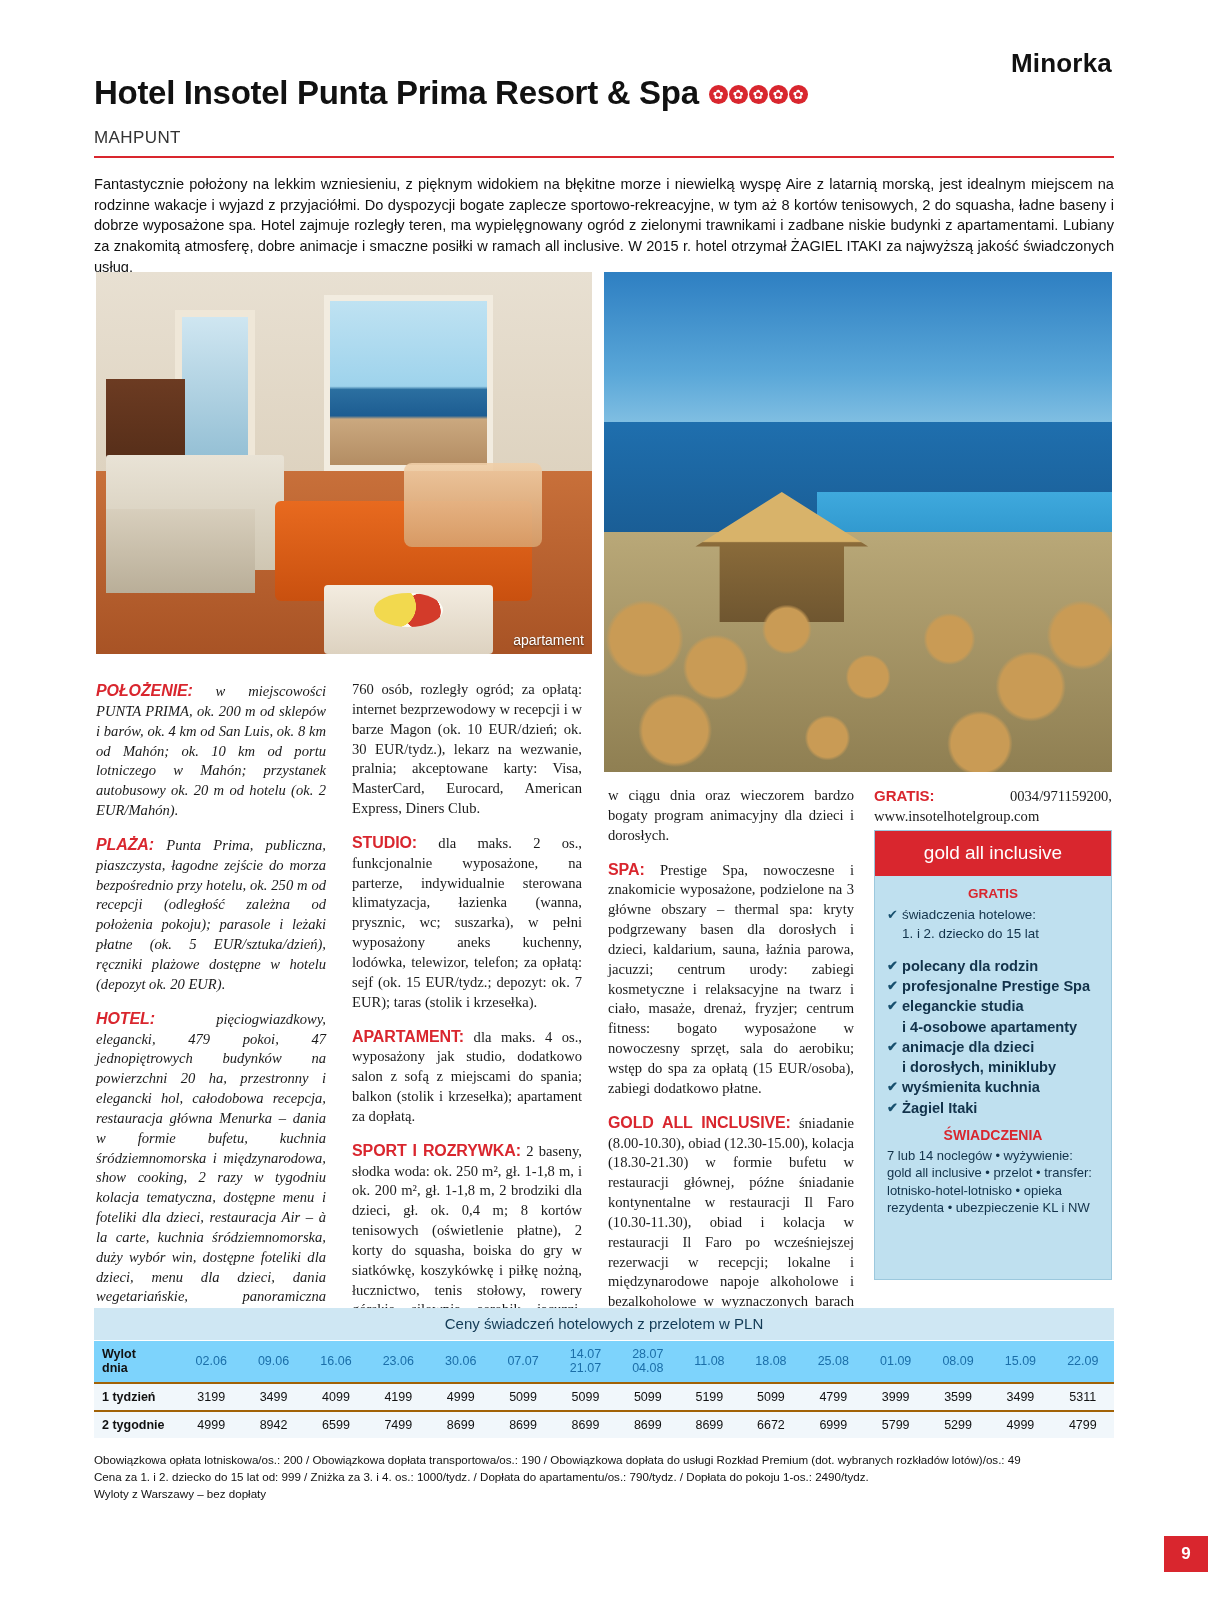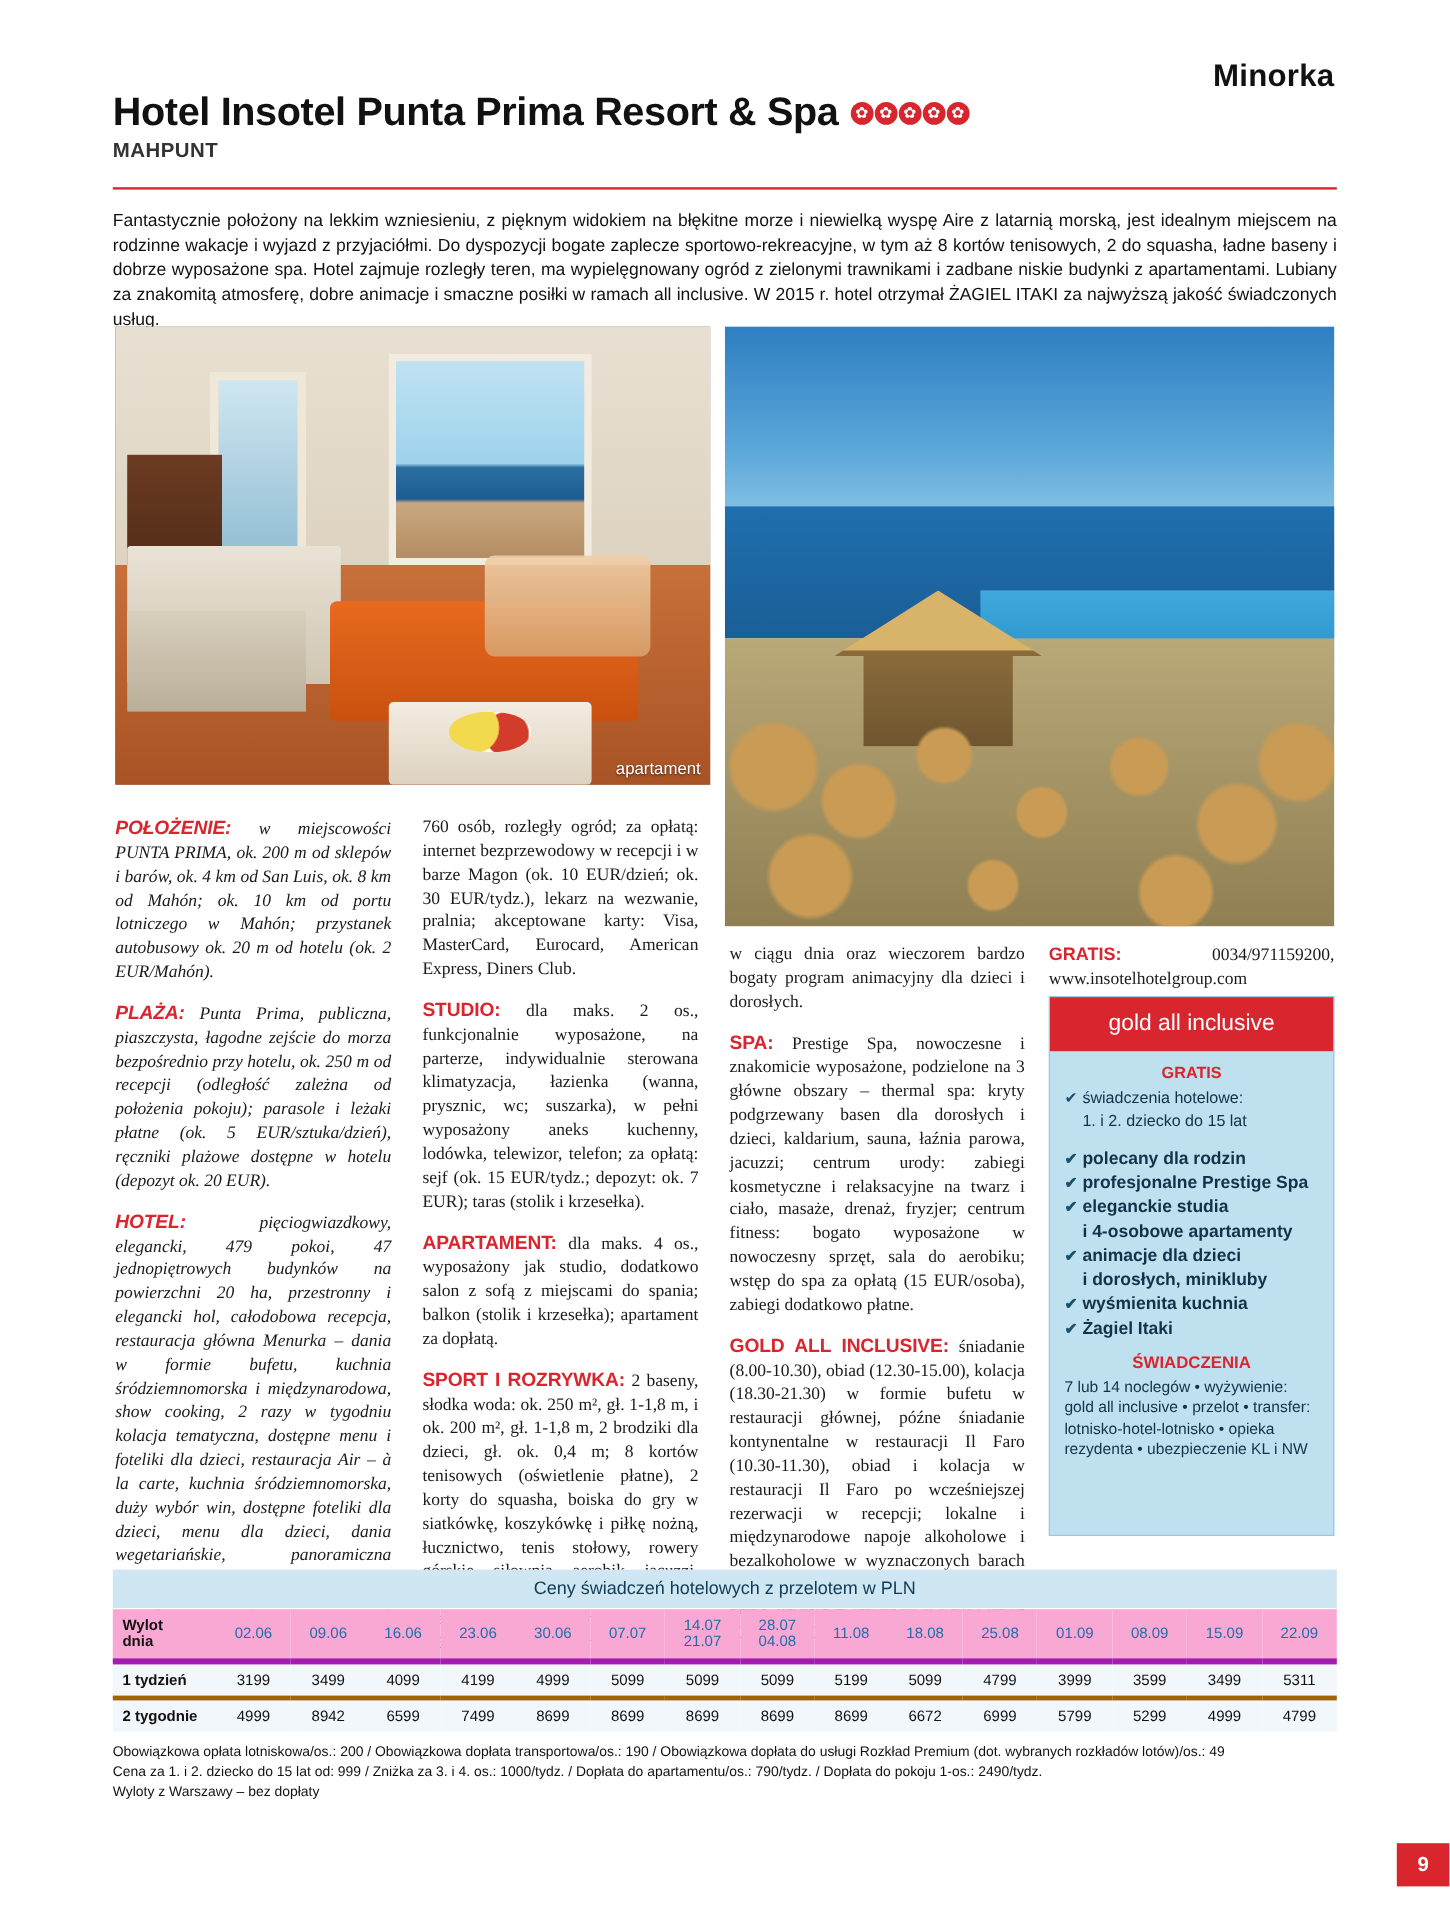--- a/index.html
+++ b/index.html
@@ -31,21 +31,21 @@
     letter-spacing:-.3px;
   }
   .stars { display:flex; gap:1px; margin-left:4px; margin-top:4px; }
   .star {
     width:19px; height:19px; border-radius:50%;
     background:#d9262e; color:#fff;
     font-size:13px; line-height:19px; text-align:center;
     font-family:"DejaVu Sans", sans-serif;
   }
   .code-row {
-    position:absolute; left:94px; top:116px; right:94px;font-weight:bold;
+    position:absolute; left:94px; top:128px; right:94px;
   }
   .code {
     font-family:"Liberation Sans", sans-serif;
     font-size:17px; color:#333; letter-spacing:.4px;
     padding-bottom:6px; display:inline-block;
   }
   .rule {
     position:absolute; left:94px; right:94px; top:156px;
     height:2px; background:#d9262e;
   }
@@ -184,27 +184,27 @@
     font-family:"Liberation Sans", sans-serif;
     font-size:15px; text-align:center; padding:7px 0 8px;
     border-bottom:1px solid #fff;
   }
   table.prices { width:100%; border-collapse:collapse; }
   table.prices th, table.prices td {
     font-family:"Liberation Sans", sans-serif;
     font-size:12.5px; text-align:center; padding:6px 2px;
   }
   table.prices thead th {
-    background:#f9a8d4; color:#1b6ea8; font-weight:normal;
-    border-bottom:5px solid #a21caf;
+    background:#7dd3fc; color:#1b6ea8; font-weight:normal;
+    border-bottom:1px solid #a21caf;
   }
   table.prices thead th.first {
     color:#111; font-weight:bold; text-align:left; padding-left:8px; width:86px;
   }
-  table.prices tbody td { background:#f1f7fb; border-top:4px solid #a16207; color:#111; }
+  table.prices tbody td { background:#f1f7fb; border-top:2px solid #a16207; color:#111; }
   table.prices tbody td.first { text-align:left; padding-left:8px; font-weight:bold; }
   .two-line { line-height:1.15; }
 
   .notes {
     position:absolute; left:94px; top:1452px; width:1020px;
     font-family:"Liberation Sans", sans-serif;
     font-size:11.6px; line-height:1.45; color:#111;
   }
 
   .page-num {

